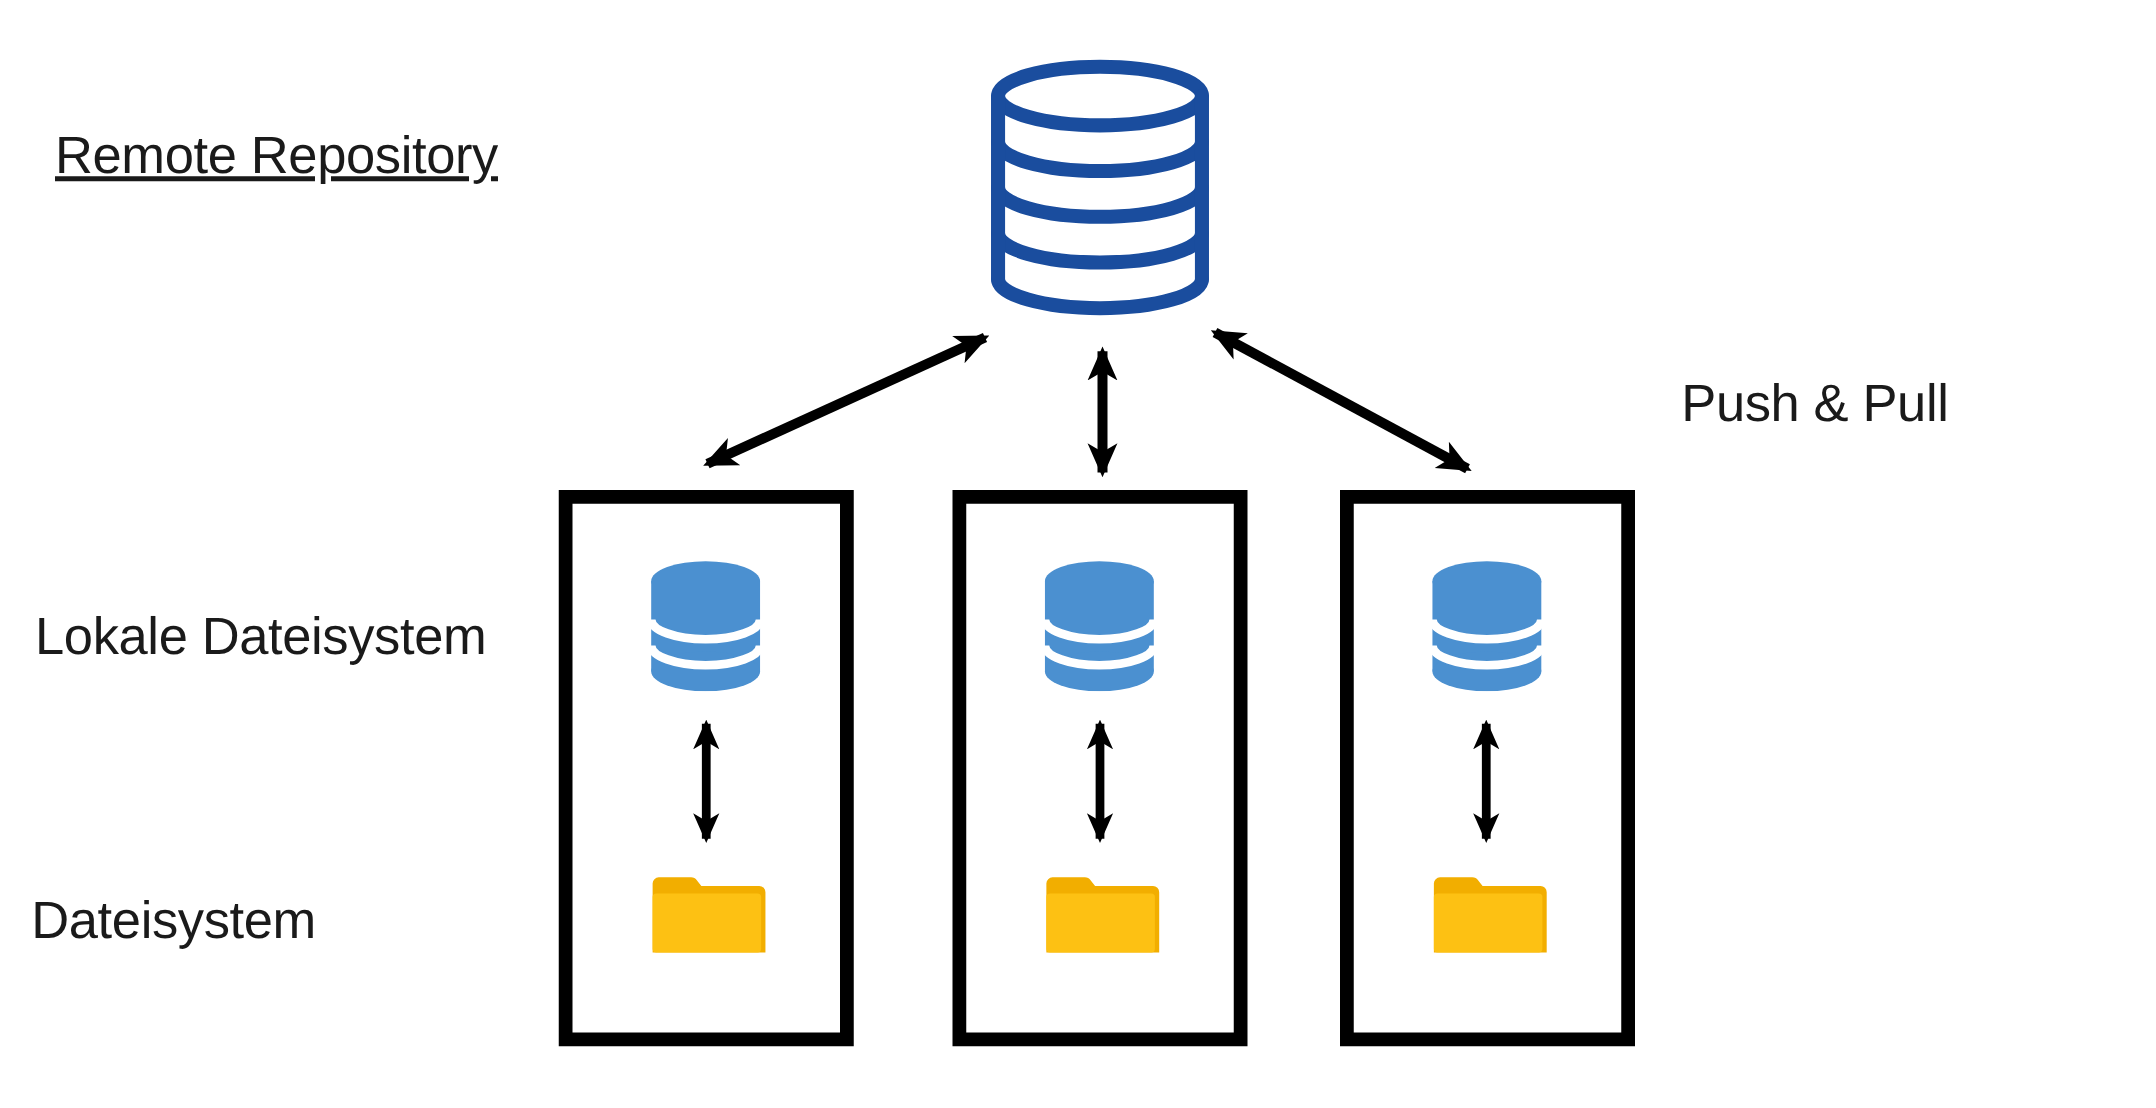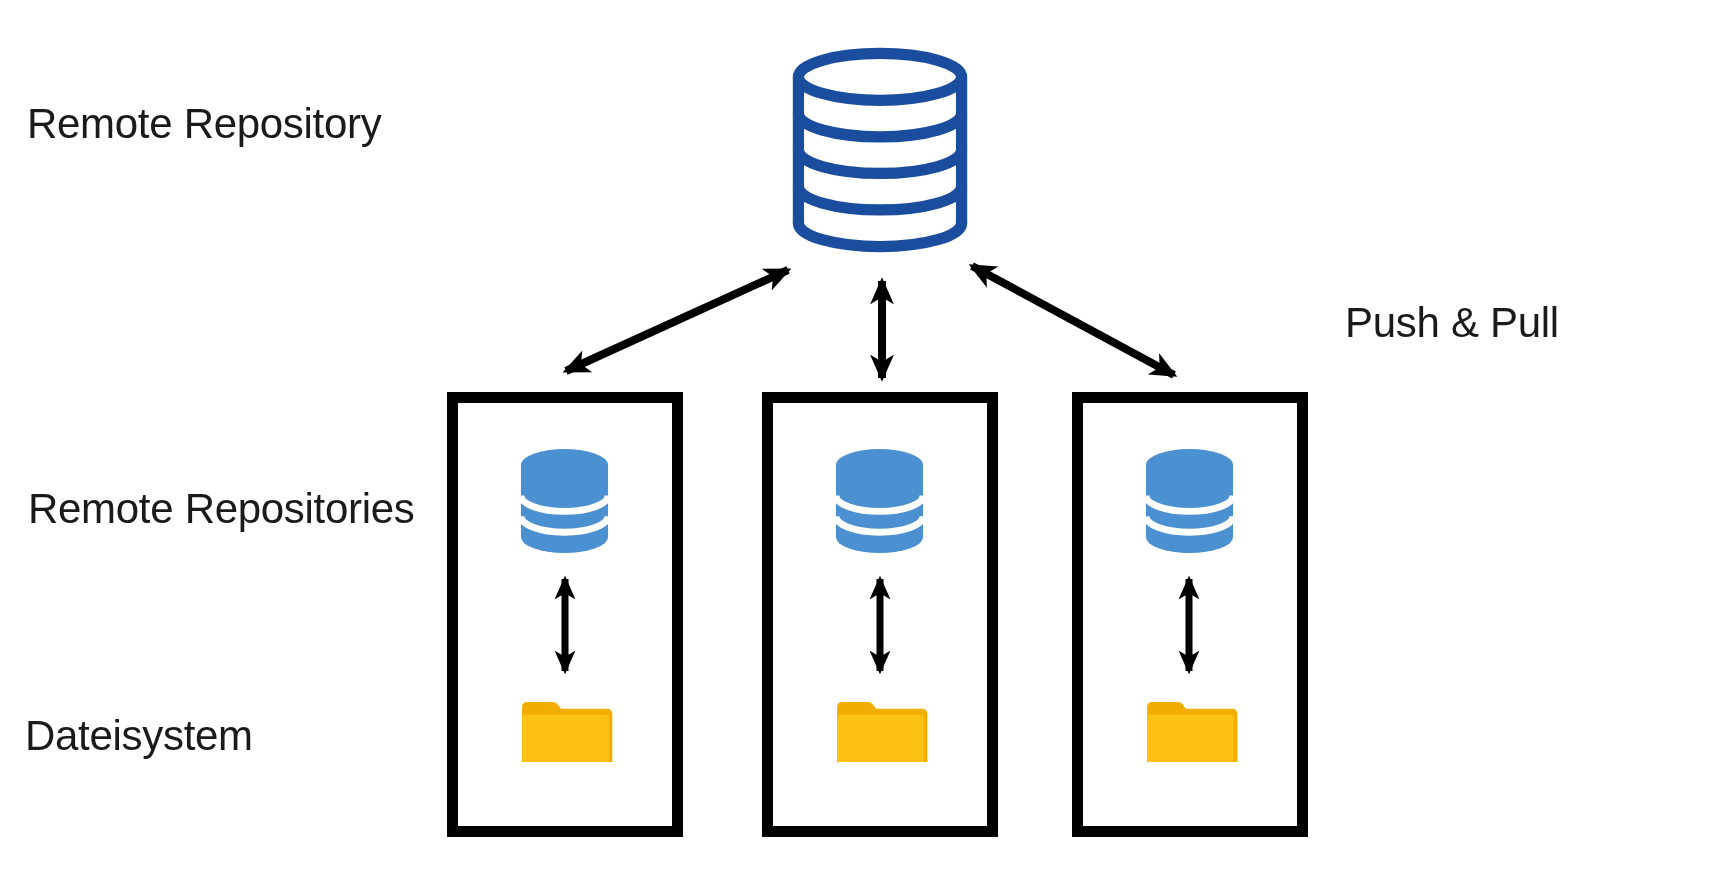--- a/index.html
+++ b/index.html
@@ -14,21 +14,21 @@
     overflow:hidden;
   }
   .diagram-label{
     position:absolute;
     font-size:42px;
     line-height:1.15;
     letter-spacing:-0.3px;
     color:var(--color-text,#1a1a1a);
     white-space:nowrap;
   }
-  .lbl-remote{left:27px;top:100px;}
+  .lbl-remote{left:44px;top:100px;text-decoration:underline;}
   .lbl-local{left:28px;top:485px;}
   .lbl-filesystem{left:25px;top:712px;}
   .lbl-pushpull{left:1345px;top:299px;}
   .lbl-checkout{left:1353px;top:589px;}
 
   .remote-db{
     position:absolute;left:790px;top:47px;
     width:180px;height:206px;
   }
   .remote-db .db-line{
@@ -80,21 +80,21 @@
   }
   .arrows-layer .sync-arrow.inner{stroke-width:7;}
   .arrows-layer .arrow-head{fill:currentColor;}
 </style>
 </head>
 <body>
 
 <div class="canvas">
 
   <div class="diagram-label lbl-remote">Remote Repository</div>
-  <div class="diagram-label lbl-local">Remote Repositories</div>
+  <div class="diagram-label lbl-local">Lokale Dateisystem</div>
   <div class="diagram-label lbl-pushpull">Push &amp; Pull</div>
   <div class="diagram-label lbl-filesystem">Dateisystem</div>
 
   <svg class="remote-db" viewBox="0 0 192 218" aria-hidden="true">
     <ellipse class="db-line" cx="96" cy="31" rx="87" ry="25"></ellipse>
     <path class="db-line" d="M9,70 A87,25 0 0 0 183,70"></path>
     <path class="db-line" d="M9,109 A87,25 0 0 0 183,109"></path>
     <path class="db-line" d="M9,148 A87,25 0 0 0 183,148"></path>
     <path class="db-line" d="M9,187 A87,25 0 0 0 183,187"></path>
     <path class="db-line" d="M9,31 V187"></path>

